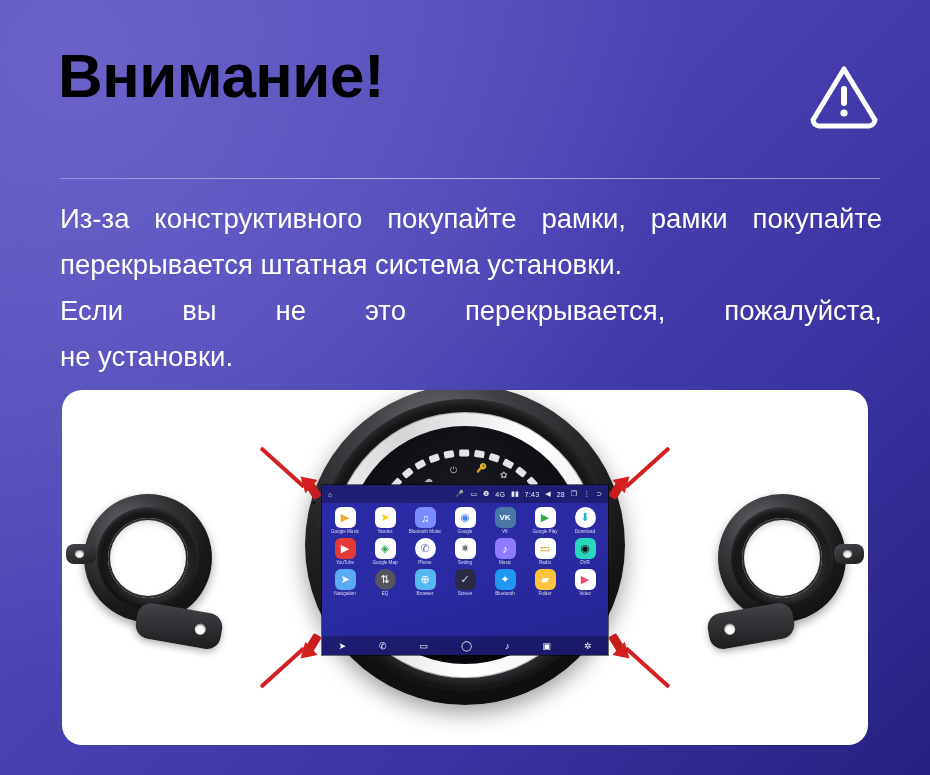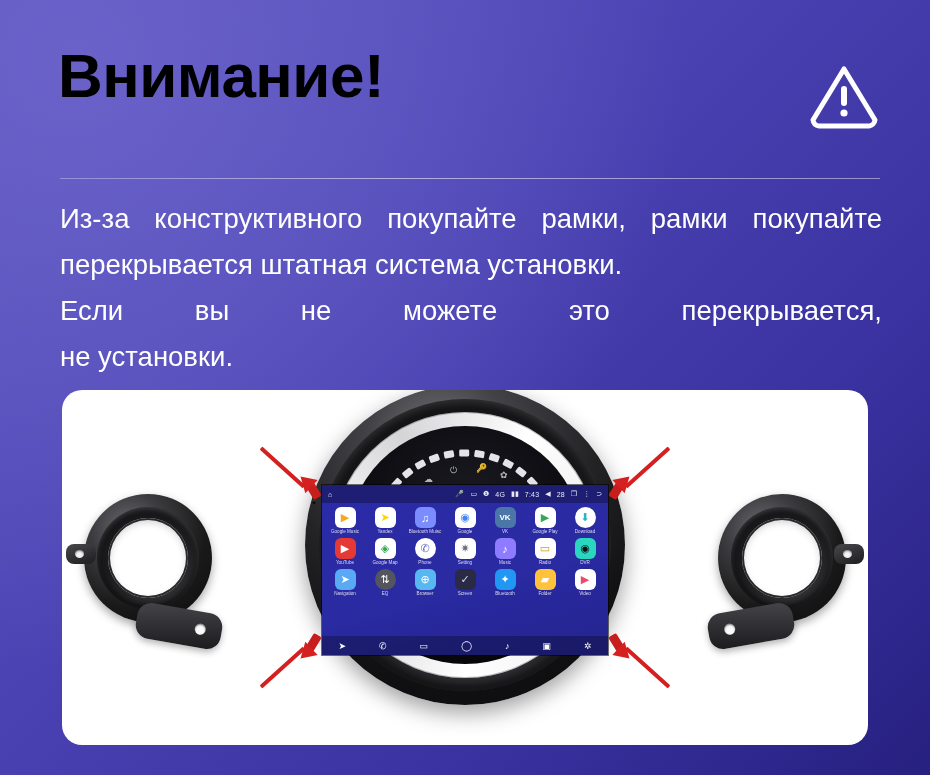--- a/index.html
+++ b/index.html
@@ -195,23 +195,23 @@
     <span>покупайте</span>
     <span>рамки,</span>
     <span>рамки</span>
     <span>покупайте</span>
   </div>
   <div class="body-line">перекрывается штатная система установки.</div>
   <div class="body-line justify">
     <span>Если</span>
     <span>вы</span>
     <span>не</span>
-    <span>можете</span>
     <span>это</span>
     <span>перекрывается,</span>
+    <span>пожалуйста,</span>
   </div>
   <div class="body-line">не установки.</div>
 </div>
 
 <div class="card">
   <div class="stage">
 
     <div class="vent vent-left">
       <div class="ring-outer"></div>
       <div class="ring-mid"></div>

